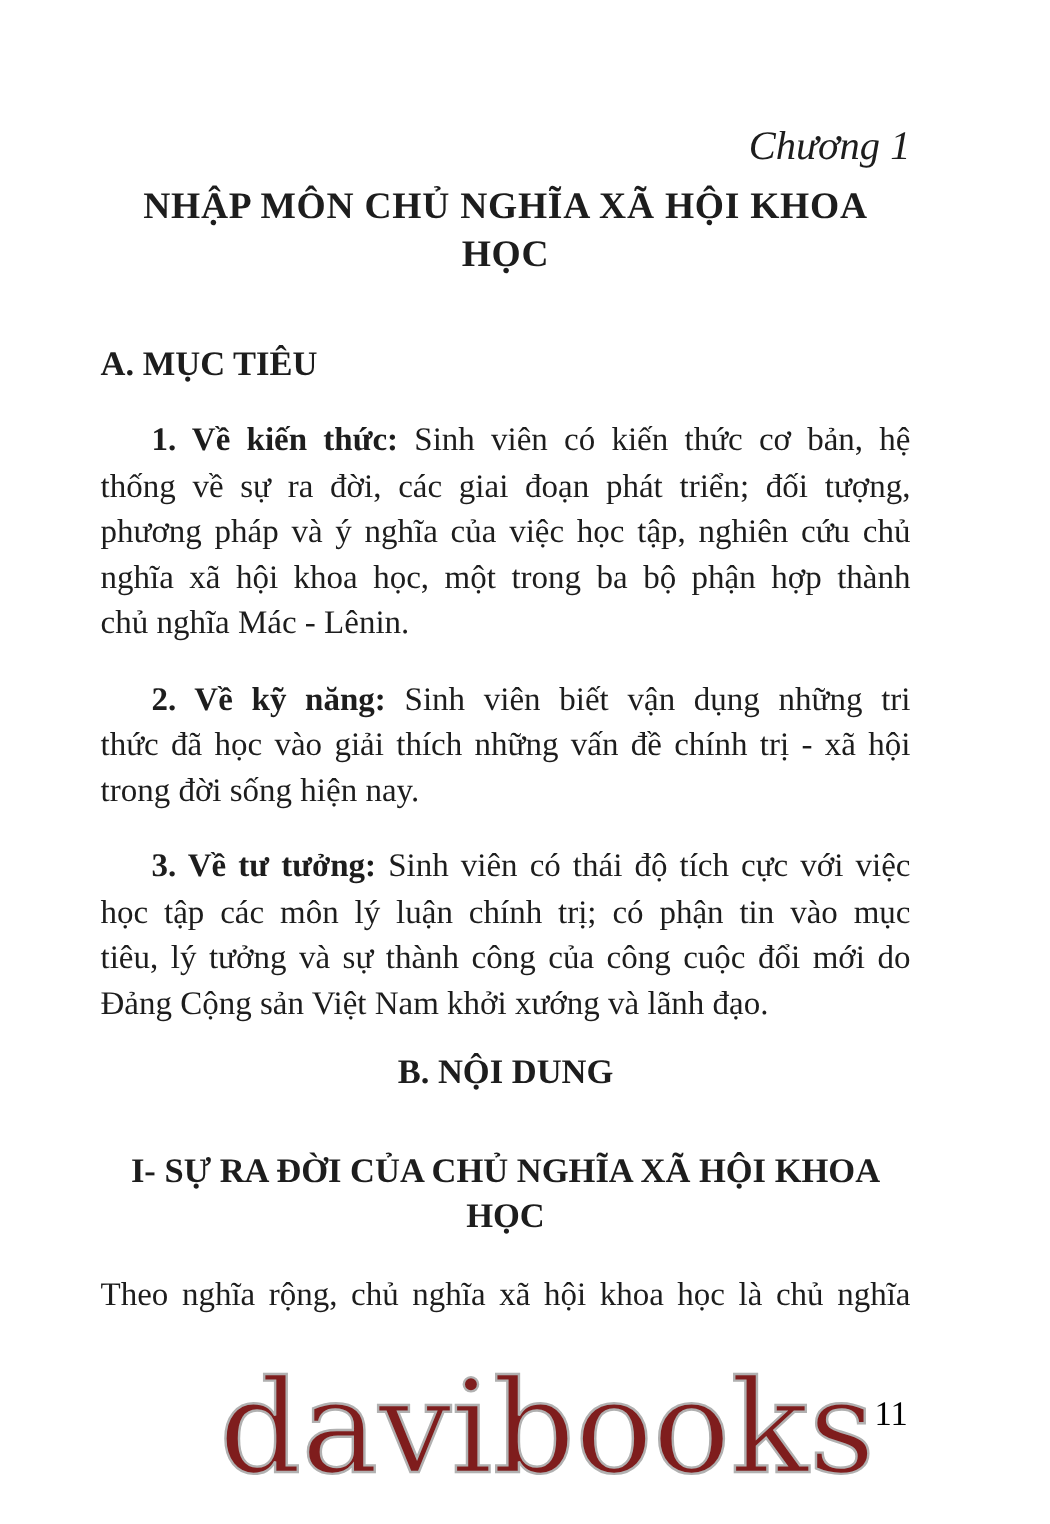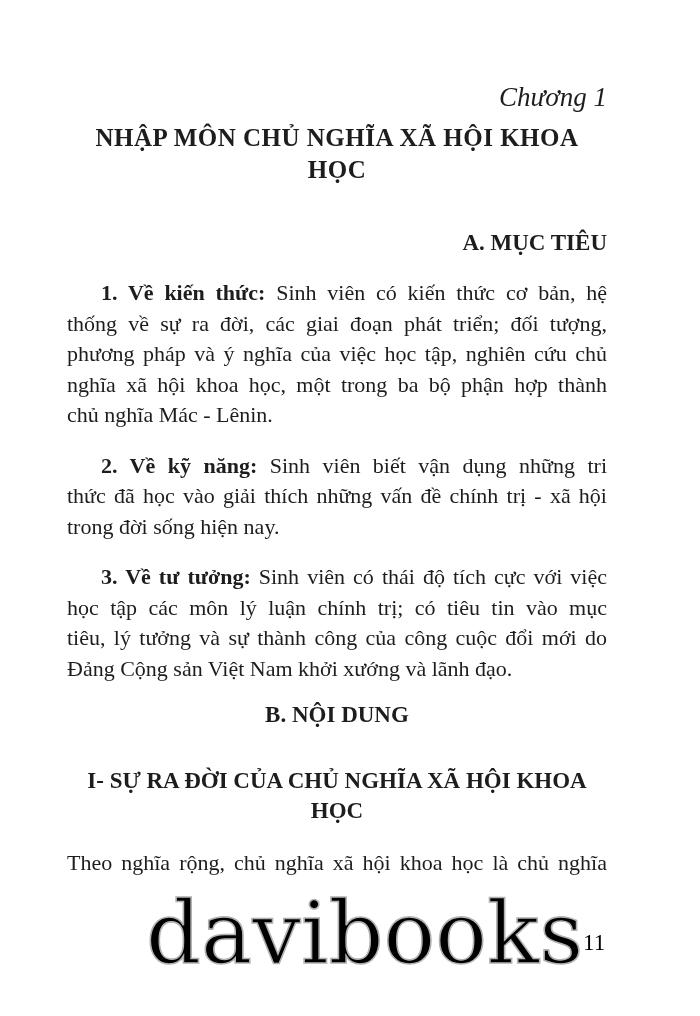--- a/index.html
+++ b/index.html
@@ -31,21 +31,21 @@
   .chapter-title {
     margin-top: 8px;
     text-align: center;
     font-weight: bold;
     font-size: 25px;
     line-height: 32px;
     letter-spacing: 0.5px;
   }
   .heading-a {
     margin-top: 42px;
-    text-align: right;
+    text-align: left;
     font-weight: bold;
     font-size: 23px;
     line-height: 30px;
   }
   .goals {
     margin-top: 20px;
   }
   .para { margin: 0; }
   .pline {
     font-size: 22px;
@@ -72,26 +72,26 @@
     font-weight: 600;
     font-size: 23px;
     line-height: 30px;
   }
   .intro { margin-top: 22px; }
 
   
   .watermark-brand {
     position: absolute;
     left: 146px;
-    top: 883px;
+    top: 902px;
     z-index: 2;
     font-family: "DejaVu Serif", serif;
     font-size: 86px;
     line-height: 100px;
-    color: #000000;
+    color: #7f1d1d;
     -webkit-text-stroke: 1.6px #b1b1b1;
     pointer-events: none;
   }
   .watermark-tagline {
     position: absolute;
     right: 138px;
     top: 966px;
     z-index: 2;
     font-family: "DejaVu Sans", "Liberation Sans", sans-serif;
     font-size: 34px;
@@ -130,21 +130,21 @@
           <div class="pline">nghĩa xã hội khoa học, một trong ba bộ phận hợp thành</div>
           <div class="pline last">chủ nghĩa Mác - Lênin.</div>
         </div>
         <div class="para">
           <div class="pline first"><b>2. Về kỹ năng:</b> Sinh viên biết vận dụng những tri</div>
           <div class="pline">thức đã học vào giải thích những vấn đề chính trị - xã hội</div>
           <div class="pline last">trong đời sống hiện nay.</div>
         </div>
         <div class="para">
           <div class="pline first"><b>3. Về tư tưởng:</b> Sinh viên có thái độ tích cực với việc</div>
-          <div class="pline">học tập các môn lý luận chính trị; có tiêu tin vào mục</div>
+          <div class="pline">học tập các môn lý luận chính trị; có phận tin vào mục</div>
           <div class="pline">tiêu, lý tưởng và sự thành công của công cuộc đổi mới do</div>
           <div class="pline last">Đảng Cộng sản Việt Nam khởi xướng và lãnh đạo.</div>
         </div>
       </div>
 
     <div class="heading-b">B. NỘI DUNG</div>
 
     <div class="heading-i">I- SỰ RA ĐỜI CỦA CHỦ NGHĨA XÃ HỘI KHOA HỌC</div>
 
     <div class="intro">

